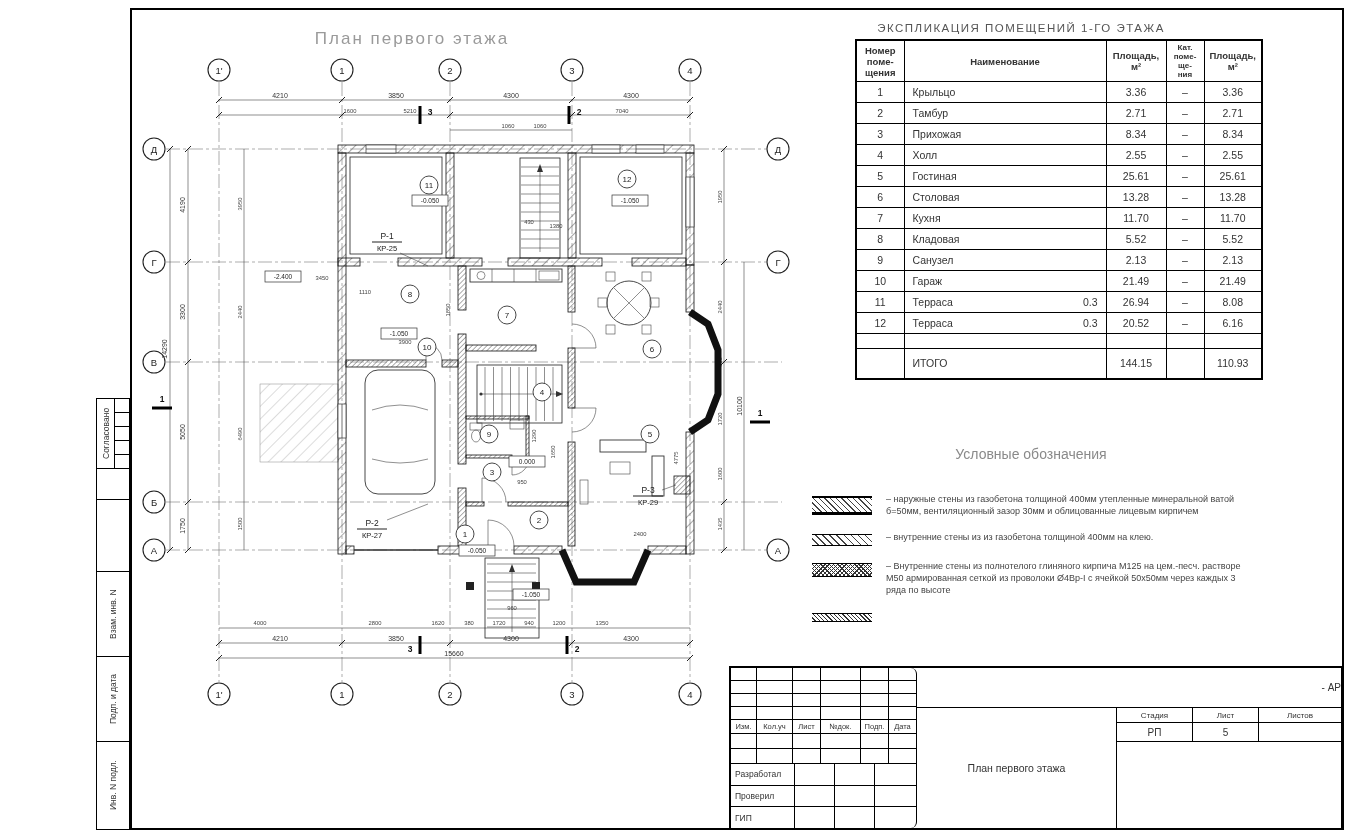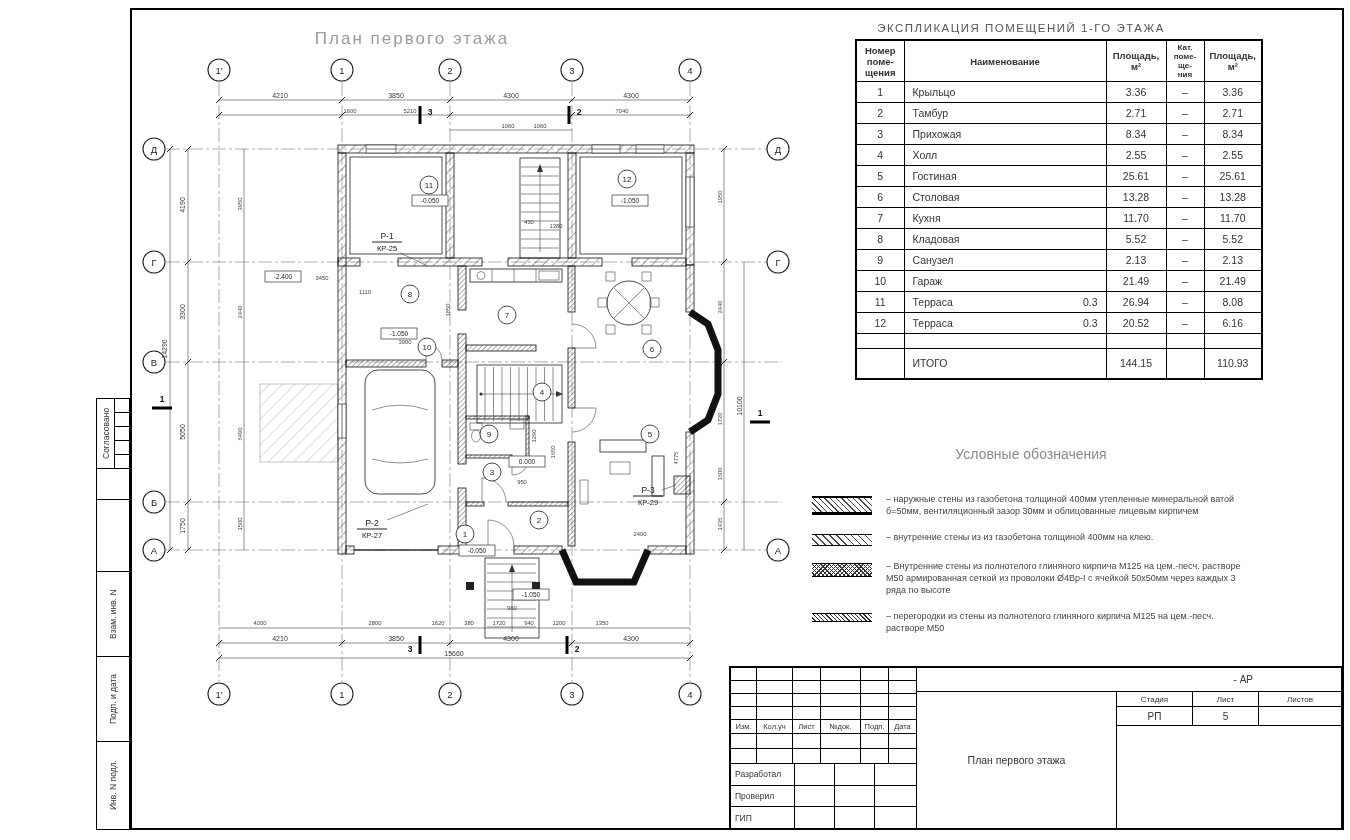--- a/index.html
+++ b/index.html
@@ -65,36 +65,36 @@
   .legend-item{display:flex;gap:14px;margin-bottom:15px;align-items:flex-start;}
   .legend-symbol{flex:0 0 60px;margin-top:2px;}
   [data-symbol="wall-outer"]{height:19px;border-top:2px solid #000;border-bottom:2px solid #000;background:repeating-linear-gradient(45deg,transparent 0 3px,#444 3px 4px);box-shadow:inset 0 -4px 0 -3px #000;}
   [data-symbol="wall-gasbeton"]{height:12px;border-top:1.5px solid #000;border-bottom:1.5px solid #000;background:repeating-linear-gradient(45deg,transparent 0 4px,#444 4px 5px);}
   [data-symbol="wall-brick"]{height:14px;border-top:1.5px solid #000;border-bottom:1.5px solid #000;background:repeating-linear-gradient(45deg,transparent 0 2px,#333 2px 3px),repeating-linear-gradient(-45deg,transparent 0 2px,#333 2px 3px);}
   [data-symbol="partition-brick"]{height:9px;border-top:1.5px solid #000;border-bottom:1.5px solid #000;background:repeating-linear-gradient(45deg,transparent 0 2px,#333 2px 3px);}
   .legend-text{font-size:9px;line-height:1.3;color:#444;flex:1;}
 
   
   .titleblock{position:absolute;left:729px;top:666px;width:614px;height:164px;border:2px solid #000;display:flex;background:#fff;}
-  .tb-left{width:186px;border-right:1.5px solid #000;display:flex;flex-direction:column;}
+  .tb-left{width:186px;border-right:1.5px solid #000;display:flex;flex-direction:column;border-radius:6px;}
   .tb-row{display:flex;border-bottom:1px solid #000;}
   .tb-row>div{border-right:1px solid #000;}
   .tb-row>div:last-child{border-right:none;}
   .tb-rev{height:13px;}
   .tb-head{height:14px;font-size:7.5px;align-items:center;}
   .tb-head>div{display:flex;align-items:center;justify-content:center;height:100%;}
   .tb-blank{height:15px;}
   .c1{width:26px;}.c2{width:36px;}.c3{width:28px;}.c4{width:40px;}.c5{width:28px;}.c6{flex:1;}
   .tb-sign{flex:1;display:flex;border-bottom:1px solid #000;font-size:8.5px;}
   .tb-sign:last-child{border-bottom:none;}
   .tb-sign>div{border-right:1px solid #000;display:flex;align-items:center;padding-left:4px;}
   .tb-sign>div:last-child{border-right:none;}
   .s1{width:64px;}.s2{width:40px;}.s3{width:40px;}.s4{flex:1;}
   .tb-right{flex:1;display:flex;flex-direction:column;}
-  .tb-doc{height:24px;border-bottom:1.5px solid #000;display:flex;align-items:center;justify-content:flex-end;padding-right:88px;font-size:10px;color:#333;}
+  .tb-doc{height:40px;border-bottom:1.5px solid #000;display:flex;align-items:center;justify-content:flex-end;font-size:10px;color:#333;}
   .tb-project{height:52px;border-bottom:1.5px solid #000;display:flex;align-items:center;justify-content:center;text-align:center;white-space:pre-line;font-size:11px;color:#333;line-height:1.45;}
   .tb-bottom{flex:1;display:flex;}
   .tb-sheet-title{width:200px;border-right:1.5px solid #000;display:flex;align-items:center;justify-content:center;font-size:10.5px;color:#333;}
   .tb-slt{flex:1;display:flex;flex-direction:column;}
   .tb-slt-head{display:flex;height:15px;border-bottom:1px solid #000;font-size:8px;}
   .tb-slt-val{display:flex;height:19px;border-bottom:1px solid #000;font-size:10px;}
   .tb-slt-head>div,.tb-slt-val>div{display:flex;align-items:center;justify-content:center;border-right:1px solid #000;}
   .tb-slt-head>div:last-child,.tb-slt-val>div:last-child{border-right:none;}
   .k1{width:76px;}.k2{width:66px;}.k3{flex:1;}
   .tb-org{flex:1;}
@@ -751,21 +751,20 @@
           <div class="legend-text">– внутренние стены из из газобетона толщиной 400мм на клею.</div>
         </div>
 
         <div class="legend-item">
           <div class="legend-symbol" data-symbol="wall-brick"></div>
           <div class="legend-text">– Внутренние стены из полнотелого глиняного кирпича М125 на цем.-песч. растворе М50 армированная сеткой из проволоки Ø4Вр-I с ячейкой 50х50мм через каждых 3 ряда по высоте</div>
         </div>
 
         <div class="legend-item">
           <div class="legend-symbol" data-symbol="partition-brick"></div>
-          <div class="legend-text">– перегородки из стены из полнотелого глиняного кирпича М125 на цем.-песч. растворе М50</div>
         </div>
       </div>
   </div>
 
   <div class="titleblock">
     <div class="tb-left">
       <div class="tb-row tb-rev">
           <div class="c1"></div>
           <div class="c2"></div>
           <div class="c3"></div>

